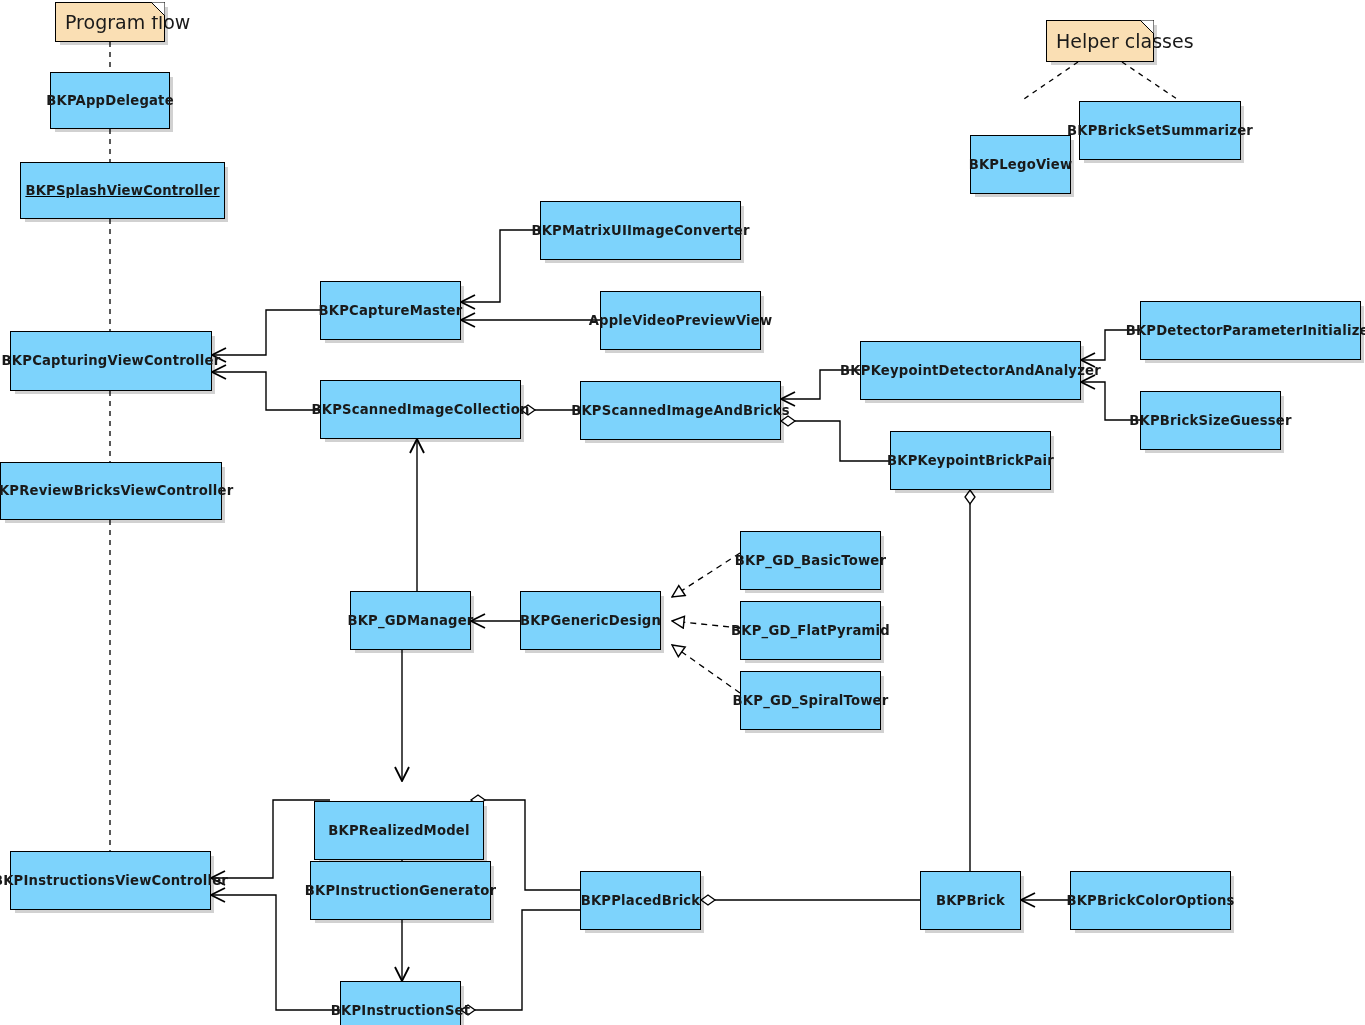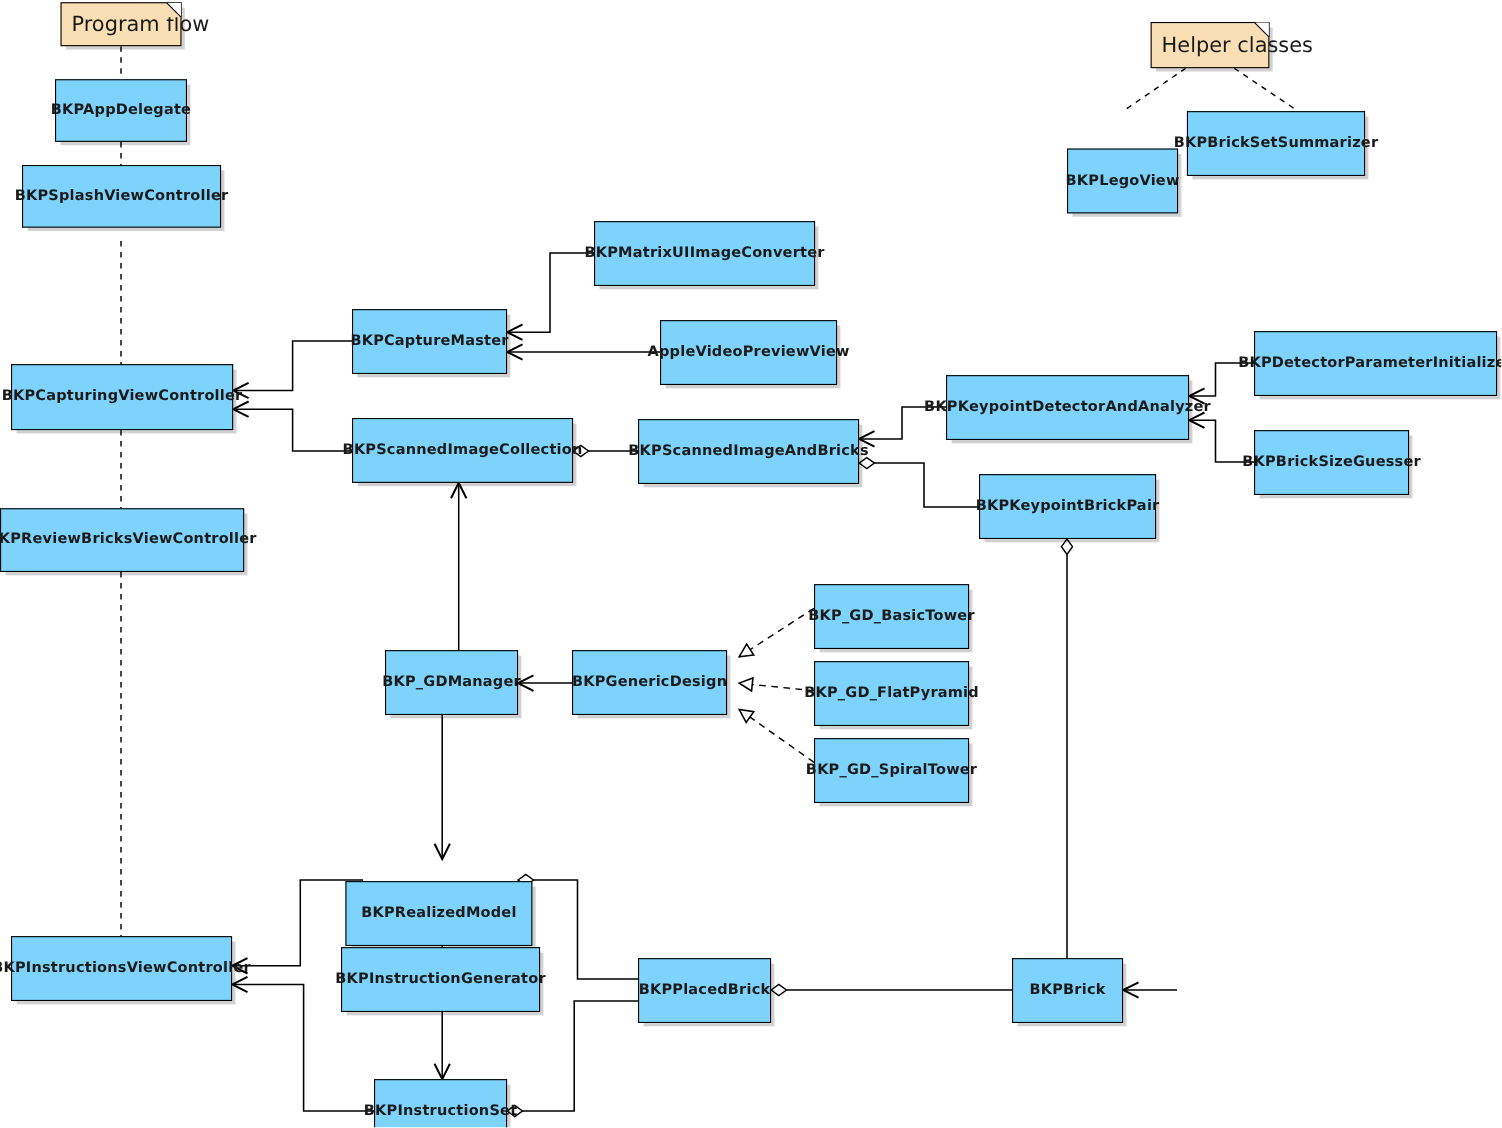--- a/index.html
+++ b/index.html
@@ -175,21 +175,21 @@
     <svg class="note-fold" viewBox="0 0 14 14" xmlns="http://www.w3.org/2000/svg">
       <polygon points="0,0 14,14 0,14" fill="#fadfb4" stroke="none"></polygon>
       <polygon points="14,0 14,14 0,0" fill="#ffffff" stroke="#000" stroke-width="1"></polygon>
     </svg>
   </div>
 
   <div class="uml-class" style="left:50px; top:72px; width:120px; height:57px;">
     <span class="cls-label">BKPAppDelegate</span>
   </div>
 
-  <div class="uml-class" style="left:20px; top:150px; width:181px; height:57px;">
+  <div class="uml-class" style="left:20px; top:162px; width:205px; height:57px;text-decoration:underline;">
     <span class="cls-label">BKPSplashViewController</span>
   </div>
 
   <div class="uml-class" style="left:10px; top:331px; width:202px; height:60px;">
     <span class="cls-label">BKPCapturingViewController</span>
   </div>
 
   <div class="uml-class" style="left:0px; top:462px; width:222px; height:58px;">
     <span class="cls-label">BKPReviewBricksViewController</span>
   </div>
@@ -275,14 +275,17 @@
   </div>
 
   <div class="uml-class" style="left:580px; top:871px; width:121px; height:59px;">
     <span class="cls-label">BKPPlacedBrick</span>
   </div>
 
   <div class="uml-class" style="left:920px; top:871px; width:101px; height:59px;">
     <span class="cls-label">BKPBrick</span>
   </div>
 
+  <div class="uml-class" style="left:1070px; top:871px; width:161px; height:59px;">
+    <span class="cls-label">BKPBrickColorOptions</span>
+  </div>
 
 </div>
 
 </body></html>

